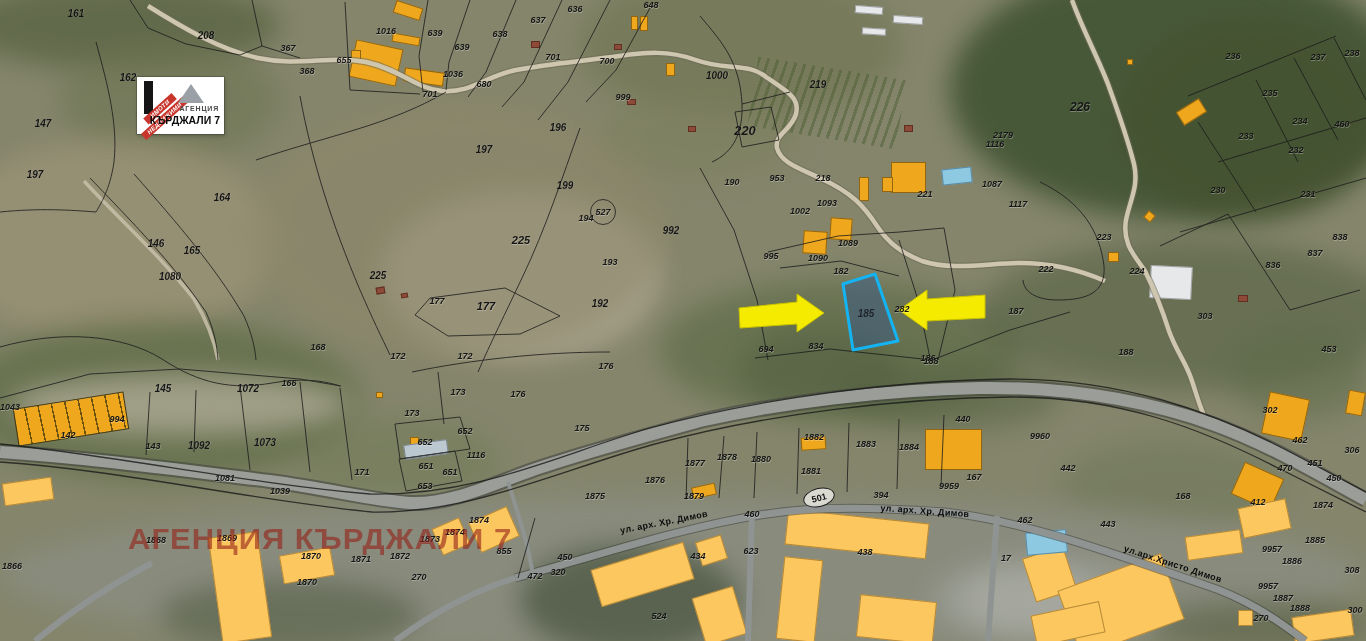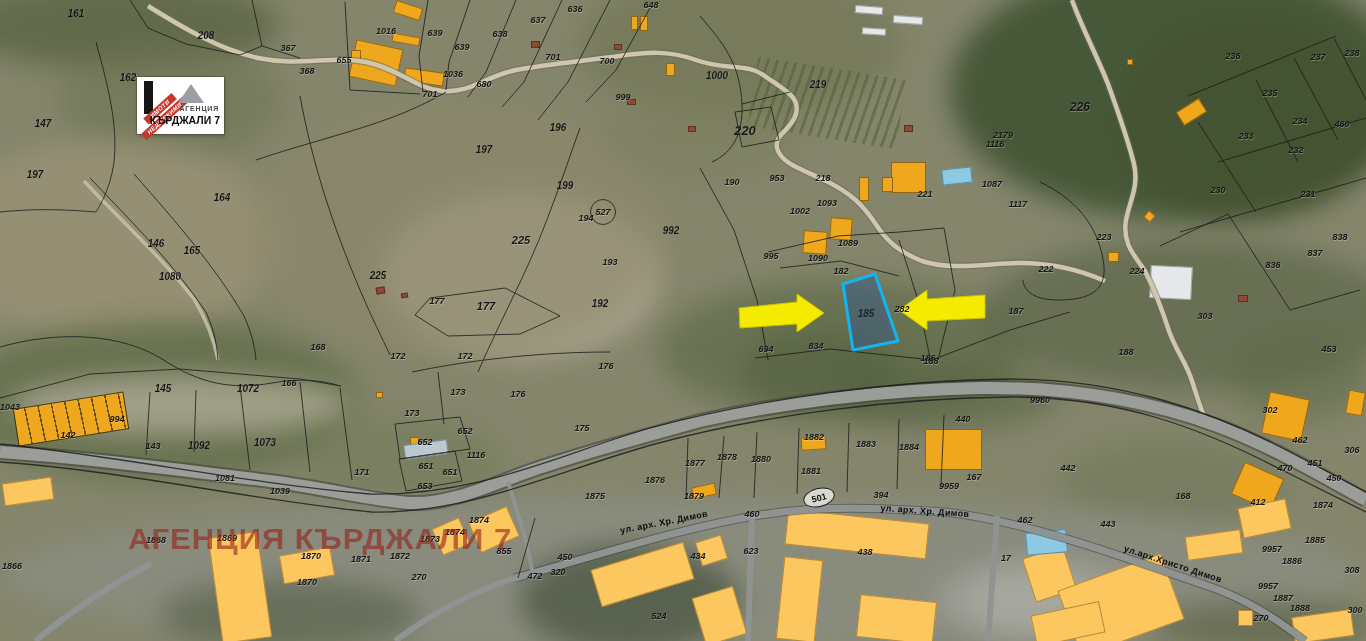--- a/index.html
+++ b/index.html
@@ -356,21 +356,21 @@
       <span class="plabel" style="left: 761px; top: 459px;">1880</span>
       <span class="plabel" style="left: 811px; top: 471px;">1881</span>
       <span class="plabel" style="left: 814px; top: 437px;">1882</span>
       <span class="plabel" style="left: 866px; top: 444px;">1883</span>
       <span class="plabel" style="left: 909px; top: 447px;">1884</span>
       <span class="plabel" style="left: 963px; top: 419px;">440</span>
       <span class="plabel" style="left: 974px; top: 477px;">167</span>
       <span class="plabel" style="left: 949px; top: 486px;">9959</span>
       <span class="plabel" style="left: 881px; top: 495px;">394</span>
       <span class="plabel" style="left: 931px; top: 361px;">188</span>
-      <span class="plabel" style="left: 1040px; top: 400px;">9960</span>
+      <span class="plabel" style="left: 1040px; top: 436px;">9960</span>
       <span class="plabel" style="left: 1068px; top: 468px;">442</span>
       <span class="plabel" style="left: 1183px; top: 496px;">168</span>
       <span class="plabel" style="left: 1270px; top: 410px;">302</span>
       <span class="plabel" style="left: 1300px; top: 440px;">462</span>
       <span class="plabel" style="left: 1352px; top: 450px;">306</span>
       <span class="plabel" style="left: 1315px; top: 463px;">451</span>
       <span class="plabel" style="left: 1285px; top: 468px;">470</span>
       <span class="plabel" style="left: 1334px; top: 478px;">450</span>
       <span class="plabel" style="left: 1258px; top: 502px;">412</span>
       <span class="plabel" style="left: 12px; top: 566px;">1866</span>

